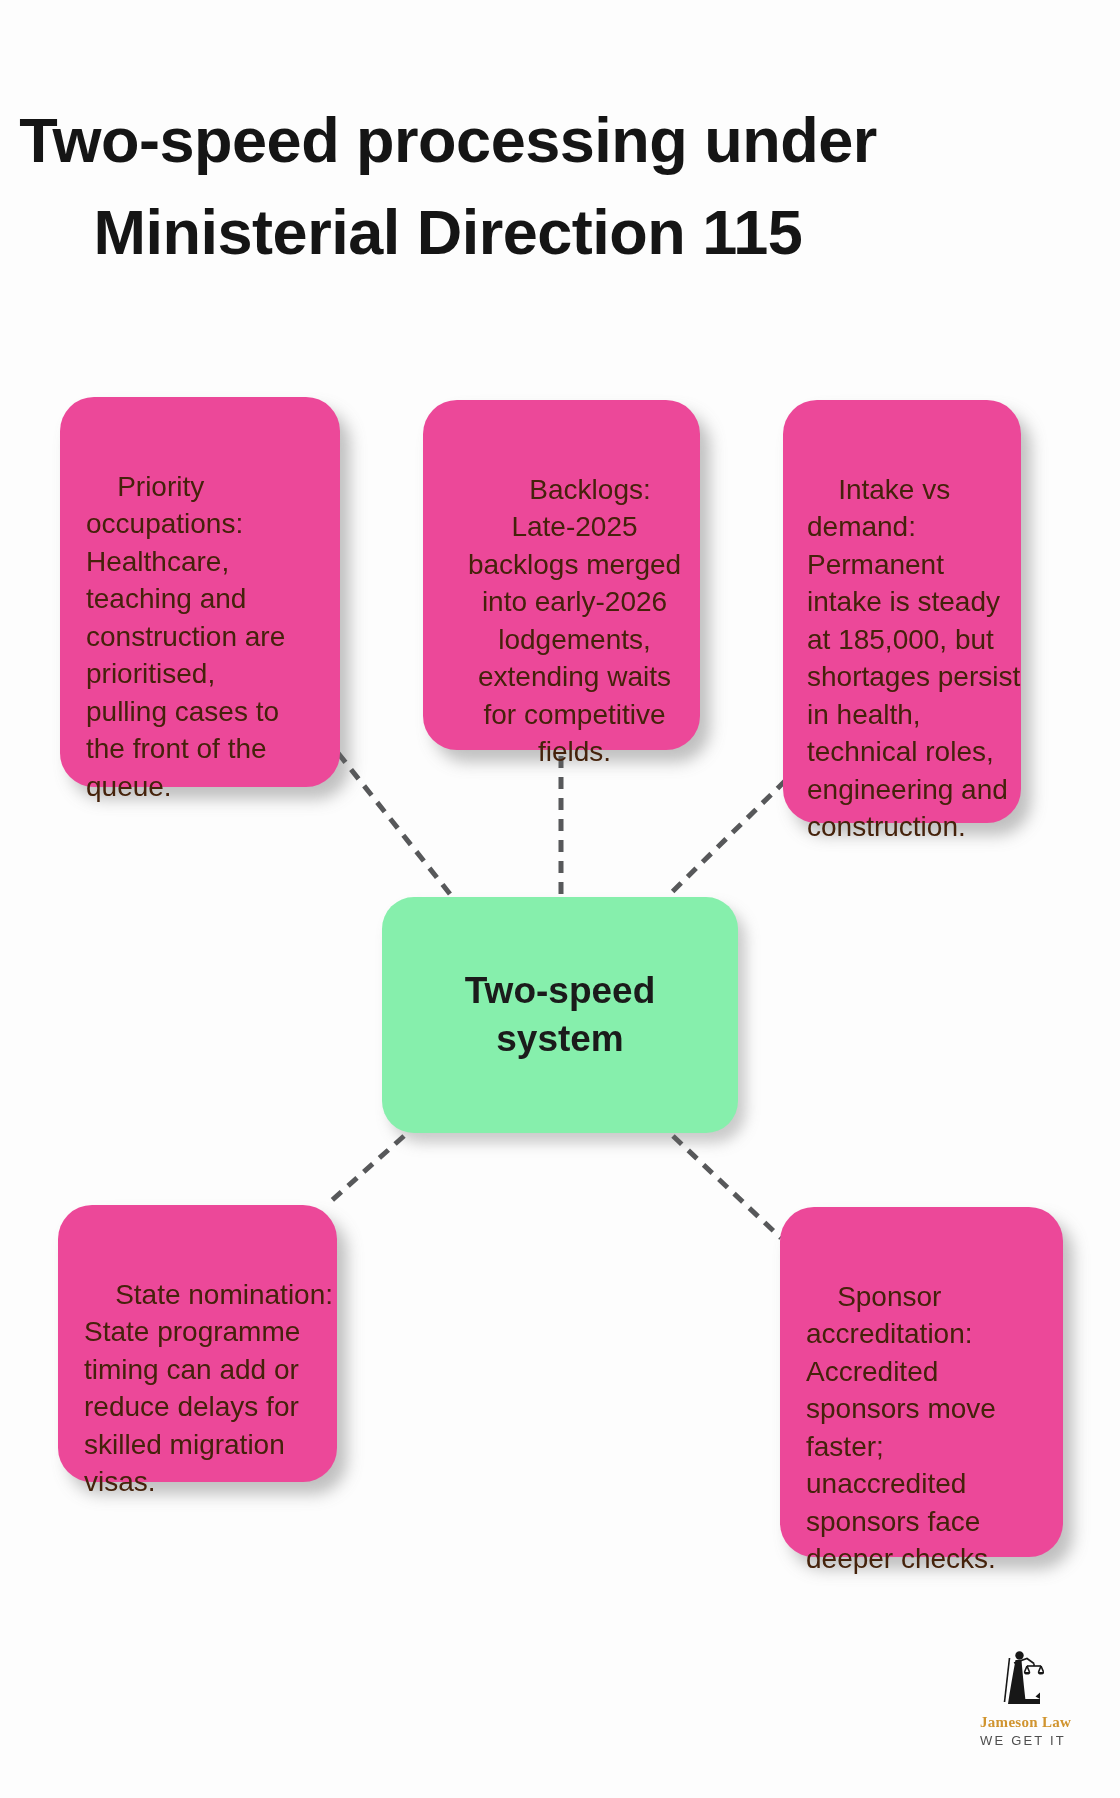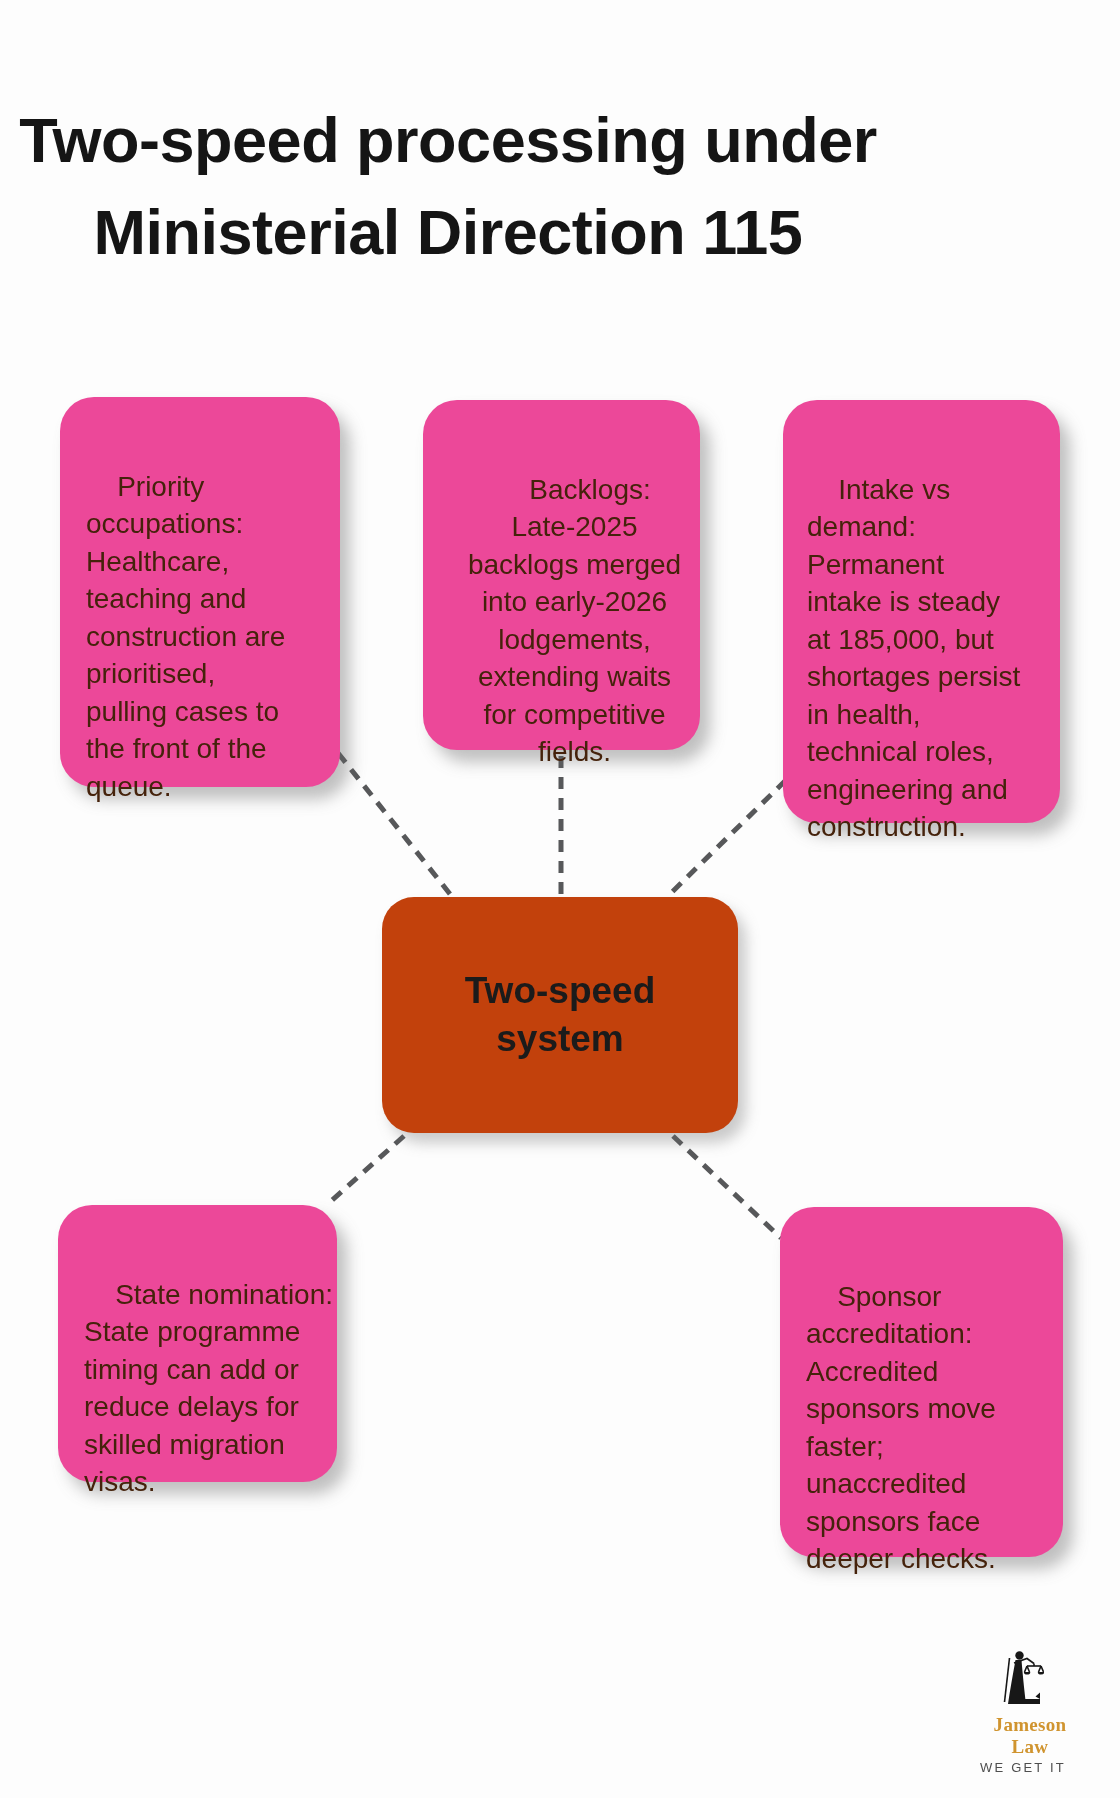--- a/index.html
+++ b/index.html
@@ -17,36 +17,36 @@
   .connectors line { stroke:#57585a; stroke-width:5; stroke-dasharray:12 9; }
   .node {
     position:absolute; box-sizing:border-box;
     background:#ec4899; border-radius:34px;
     color:#45220b; font-size:28px; line-height:37.5px; white-space:pre;
     padding:33px 0 0 26px;
     box-shadow:10px 12px 16px rgba(104,104,104,0.42);
   }
   .node-1 { left:60px;  top:397px;  width:280px; height:390px; }
   .node-2 { left:423px; top:400px;  width:277px; height:350px;text-align:center; }
-  .node-3 { left:783px; top:400px;  width:277px; height:423px;padding-left:24px; }
+  .node-3 { left:783px; top:400px;  width:238px; height:423px;padding-left:24px; }
   .node-4 { left:58px;  top:1205px; width:279px; height:277px; }
   .node-5 { left:780px; top:1207px; width:283px; height:350px; }
   .center-node {
     position:absolute; left:382px; top:897px; width:356px; height:236px;
-    background:#c2410c; border-radius:32px;
+    background:#86efac; border-radius:32px;
     display:flex; align-items:center; justify-content:center;
     text-align:center; font-size:37px; font-weight:700; line-height:48px;
     color:#1b1b1b; white-space:pre-line;
     box-shadow:8px 10px 14px rgba(110,110,110,0.35);
   }
   .logo { position:absolute; left:980px; top:1650px; width:100px; }
   .logo-figure { display:block; margin-left:14px; }
   .brand {
     font-family:"Liberation Serif", serif; font-weight:700;
-    font-size:19px; color:#d0942f; letter-spacing:0.3px; margin-top:2px;text-align:center;
+    font-size:15px; color:#d0942f; letter-spacing:0.3px; margin-top:2px;
   }
   .tagline {
     font-size:13px; color:#4e4e4e; letter-spacing:2.2px; margin-top:2px;
   }
 </style>
 </head>
 <body>
 
 <div class="canvas">
 

